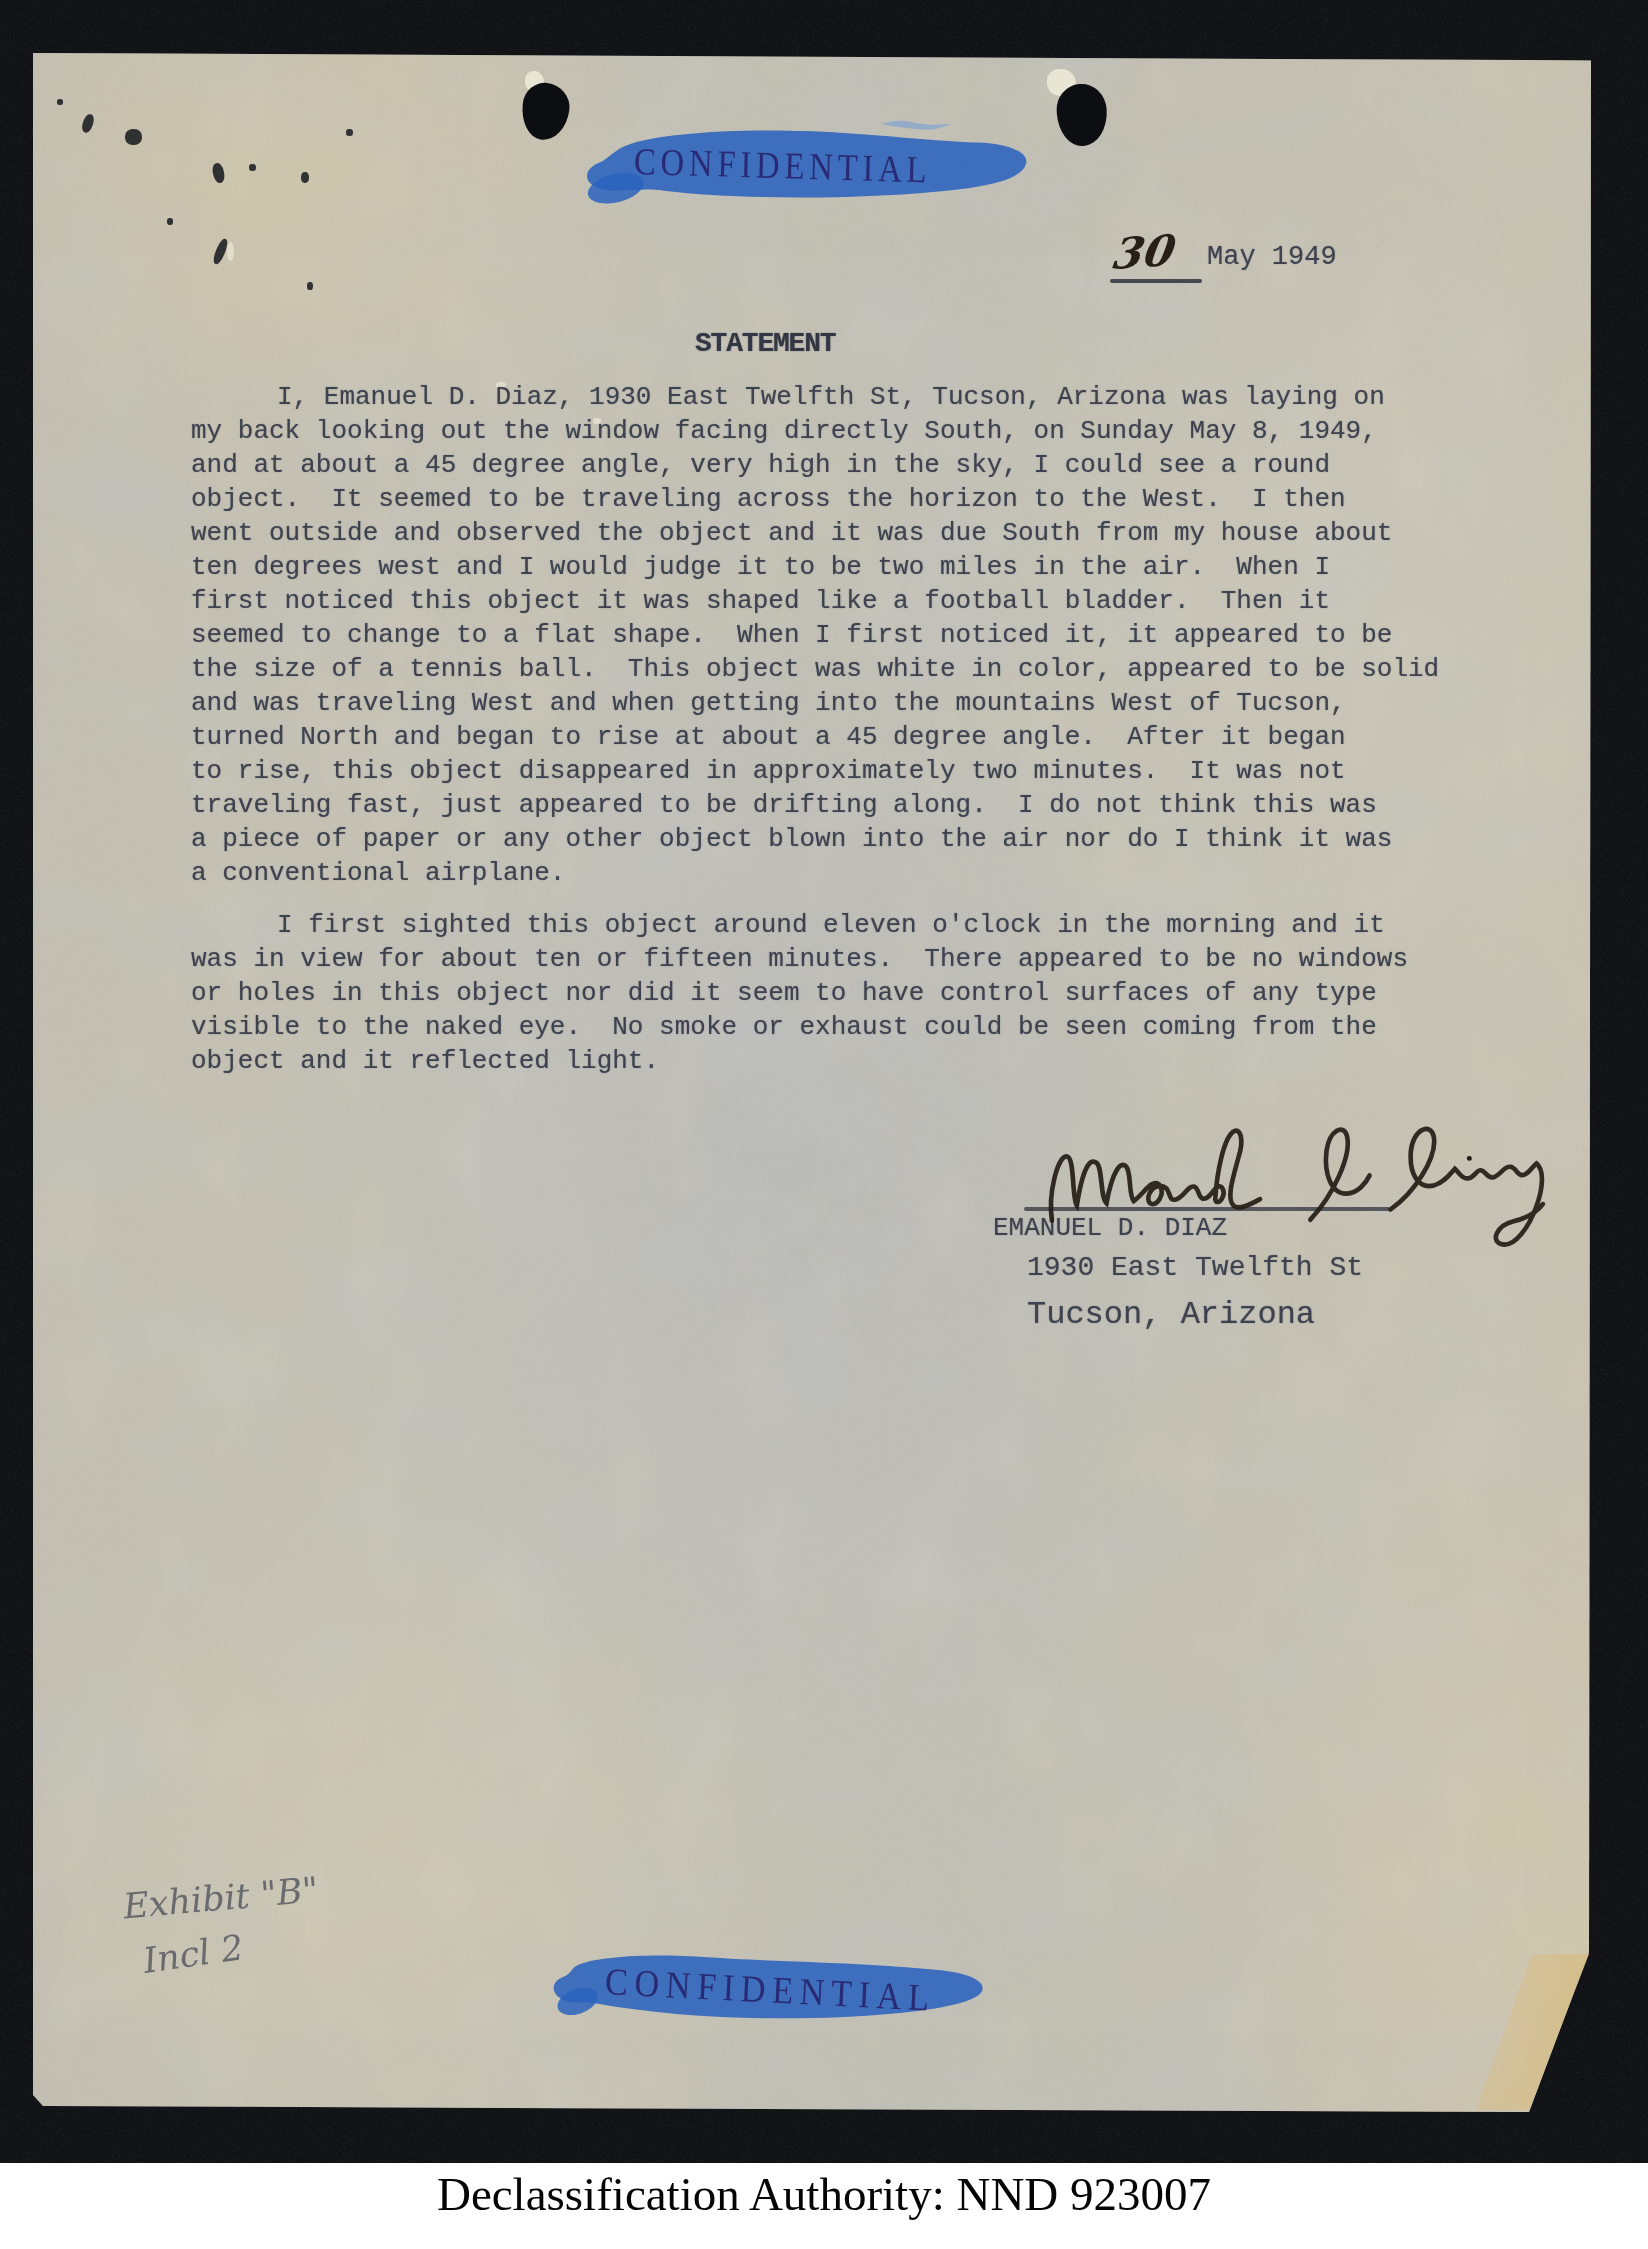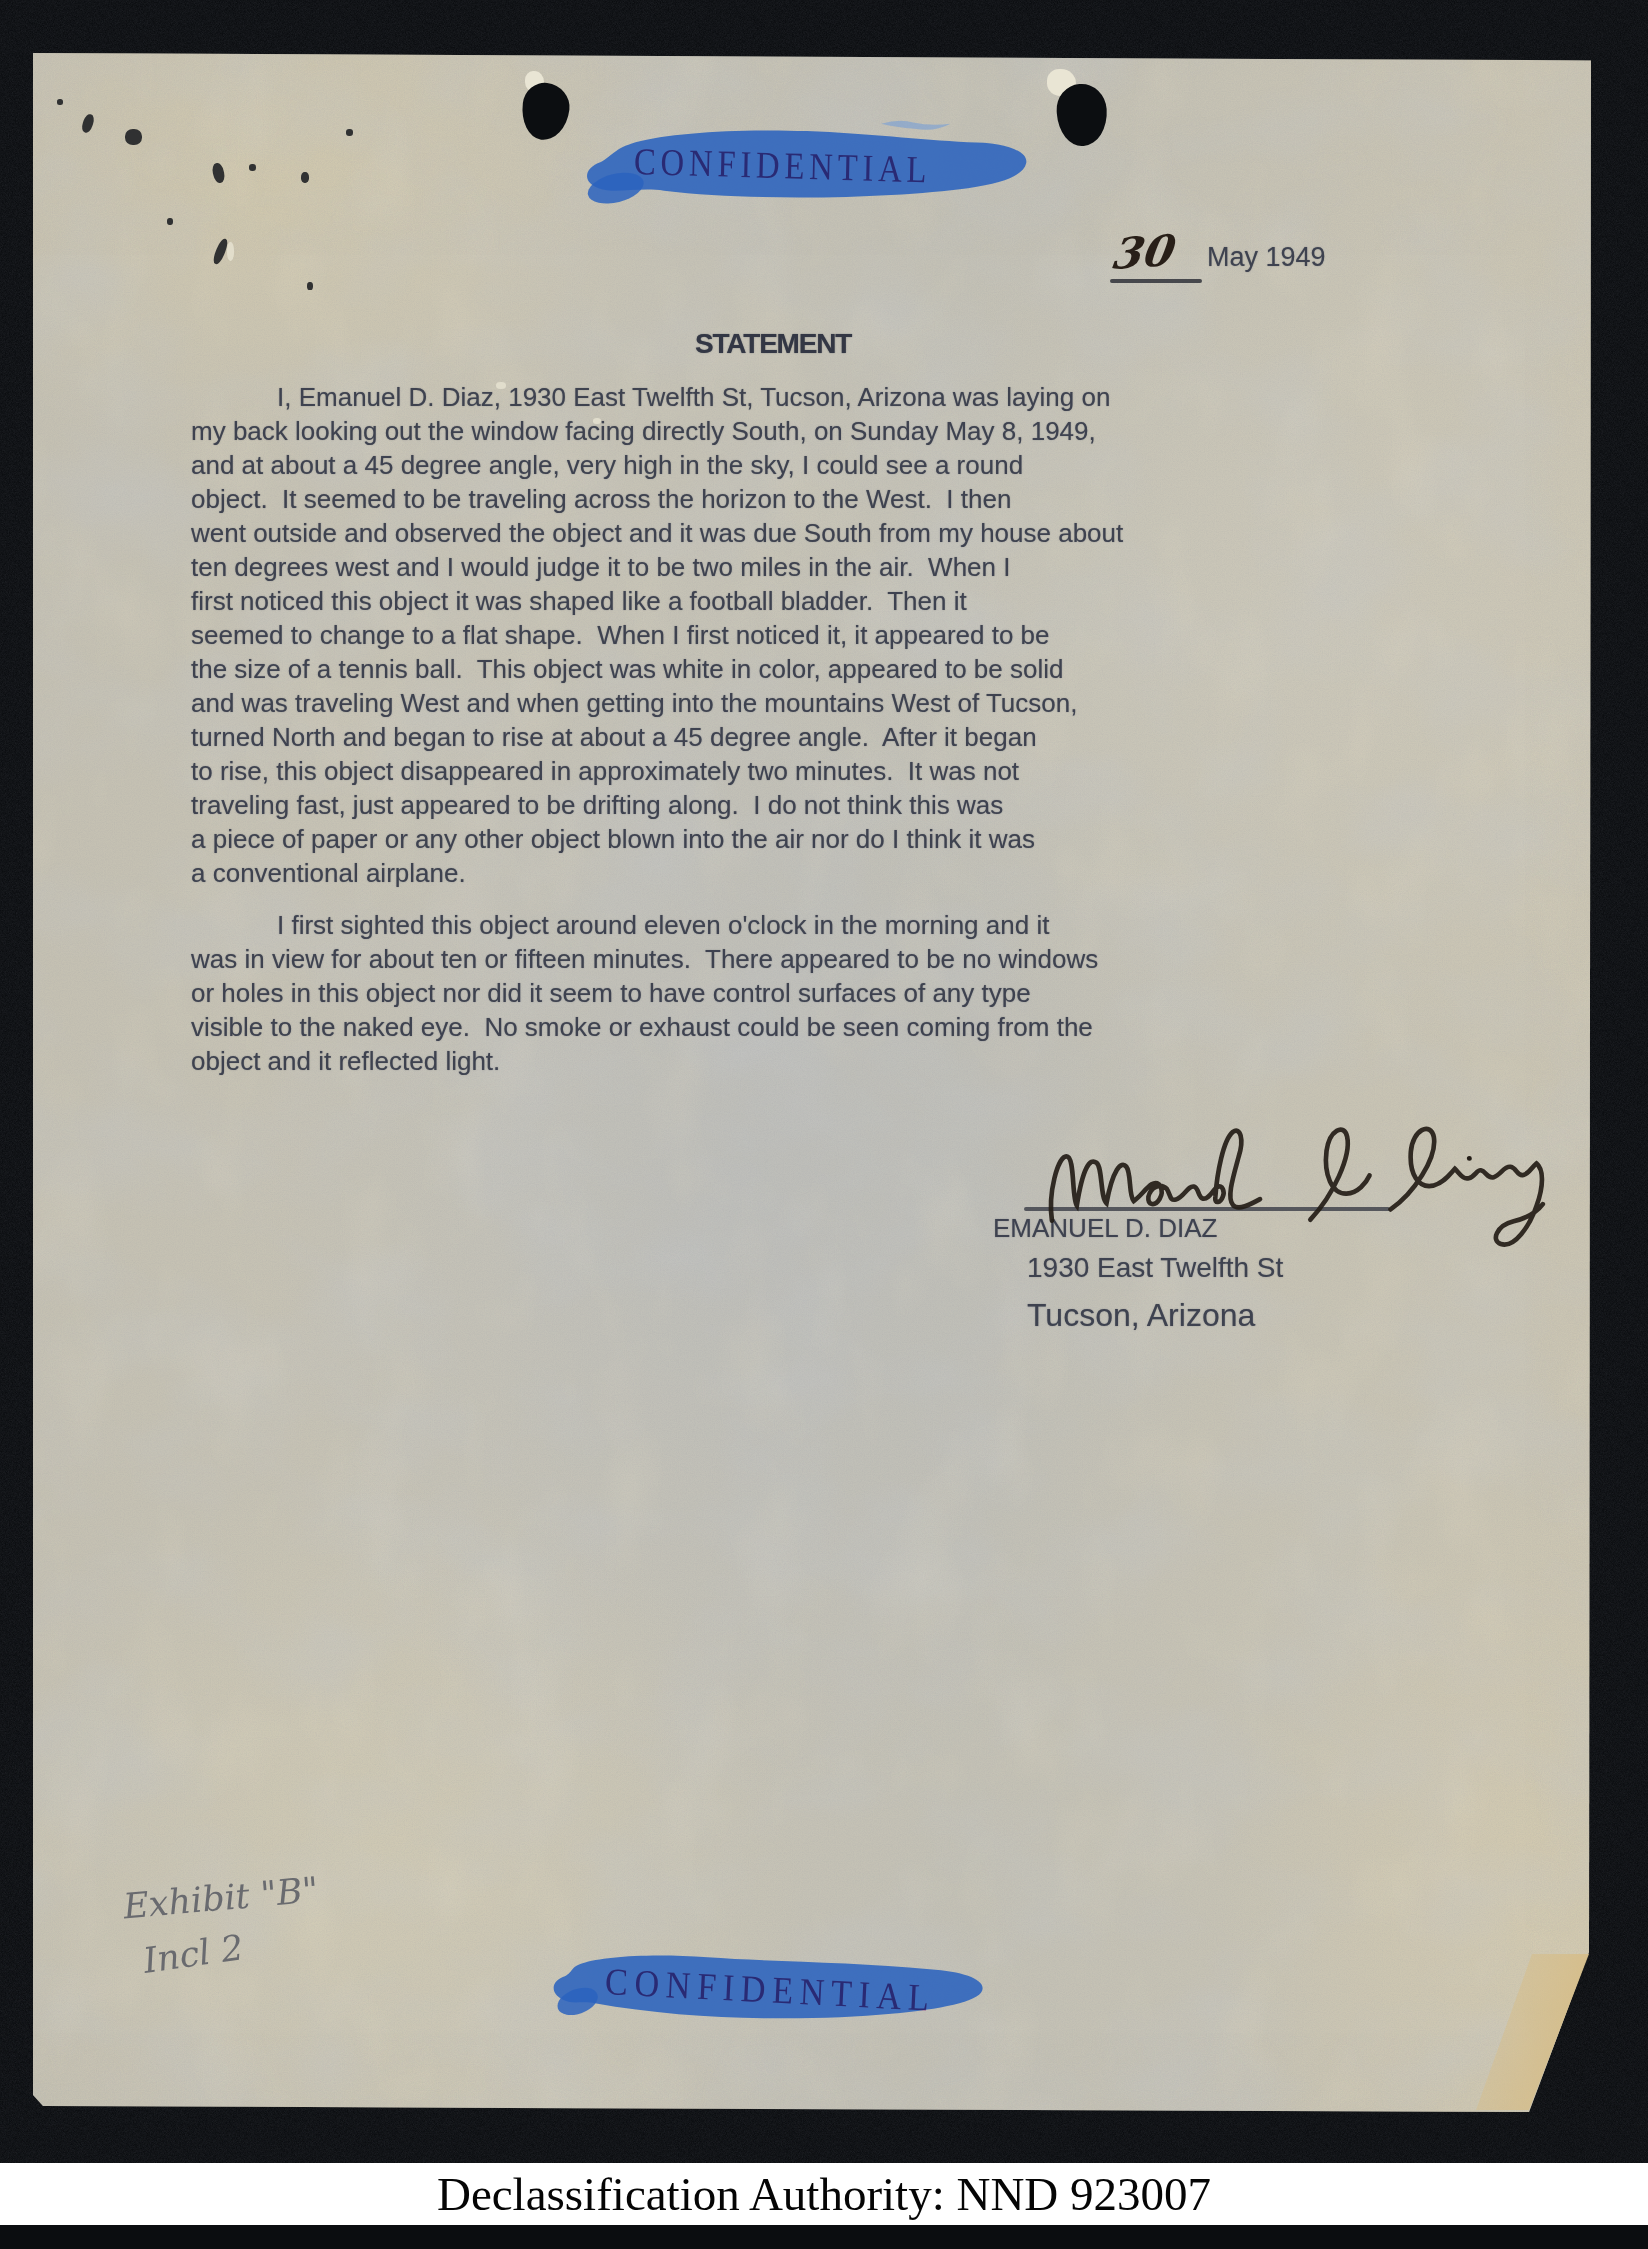--- a/index.html
+++ b/index.html
@@ -27,21 +27,21 @@
   .hole{position:absolute;background:#0c0e11;z-index:3;}
   .hole-left{left:522px;top:83px;width:47px;height:57px;border-radius:46% 54% 52% 48%/40% 42% 58% 60%;transform:rotate(7deg);}
   .hole-right{left:1057px;top:84px;width:50px;height:62px;border-radius:50% 50% 52% 48%/42% 44% 58% 56%;transform:rotate(-4deg);}
   .chip{position:absolute;background:#e9e5d4;z-index:2;border-radius:45% 55% 50% 50%;}
   .chip-1{left:525px;top:71px;width:18.6px;height:21px;}
   .chip-2{left:1047px;top:69px;width:28.5px;height:27px;}
   .speck{position:absolute;background:#15171c;opacity:.85;border-radius:45%;z-index:3;}
   .wspeck{position:absolute;background:#e7e3d2;opacity:.8;border-radius:45%;z-index:3;}
   
   .typed{
-    font-family:Liberation Sans, sans-serif;
+    font-family:Liberation Mono, monospace;
     color:rgba(56,61,75,.92);
     text-shadow:0 0 1.2px rgba(60,66,82,.55);
     position:absolute;z-index:4;
   }
   .para{font-size:26px;line-height:34px;white-space:pre-wrap;width:1315px;text-indent:86px;margin-left:20px;}
   .para-1{left:171px;top:380px;}
   .para-2{left:171px;top:908px;}
   .doc-title{left:695px;top:328px;font-size:28px;font-weight:bold;letter-spacing:-1.2px;color:rgba(48,53,66,.95);text-shadow:0 0 1.2px rgba(48,53,66,.7);}
   .date-typed{left:1207px;top:242px;font-size:27px;}
   .sig-name{left:993px;top:1215px;font-size:26px;line-height:1;}
@@ -69,21 +69,21 @@
   .stamp-word-top{left:63px;top:23.6px;transform:scaleX(.86) rotate(1.4deg);}
   .stamp-word-bottom{left:60px;top:26px;transform:scaleX(.9) rotate(1deg);letter-spacing:7.4px;}
   .marker{position:absolute;left:0;top:0;mix-blend-mode:multiply;}
   
   .corner-fold{
     position:absolute;left:1439px;top:1929px;width:155px;height:186px;z-index:4;
     clip-path:polygon(150px 25px, 90px 181px, 37px 181px, 93px 25px);
     background:linear-gradient(105deg, rgba(210,183,128,0) 5%, rgba(214,189,136,.9) 78%);
   }
   
-  .footer-band{position:absolute;left:0;top:2163px;width:1648px;height:62px;background:#ffffff;z-index:8;}
+  .footer-band{position:absolute;left:0;top:2163px;width:1648px;height:87px;background:#ffffff;z-index:8;}
   .footer-text{
     width:100%;text-align:center;margin-top:3.7px;
     font-family:"Liberation Serif",serif;font-size:47px;color:#050505;letter-spacing:0;
   }
 </style>
 </head>
 <body>
 
 <svg class="bg-grain" viewBox="0 0 2657 3487" width="1648" height="2163">
   <defs>

